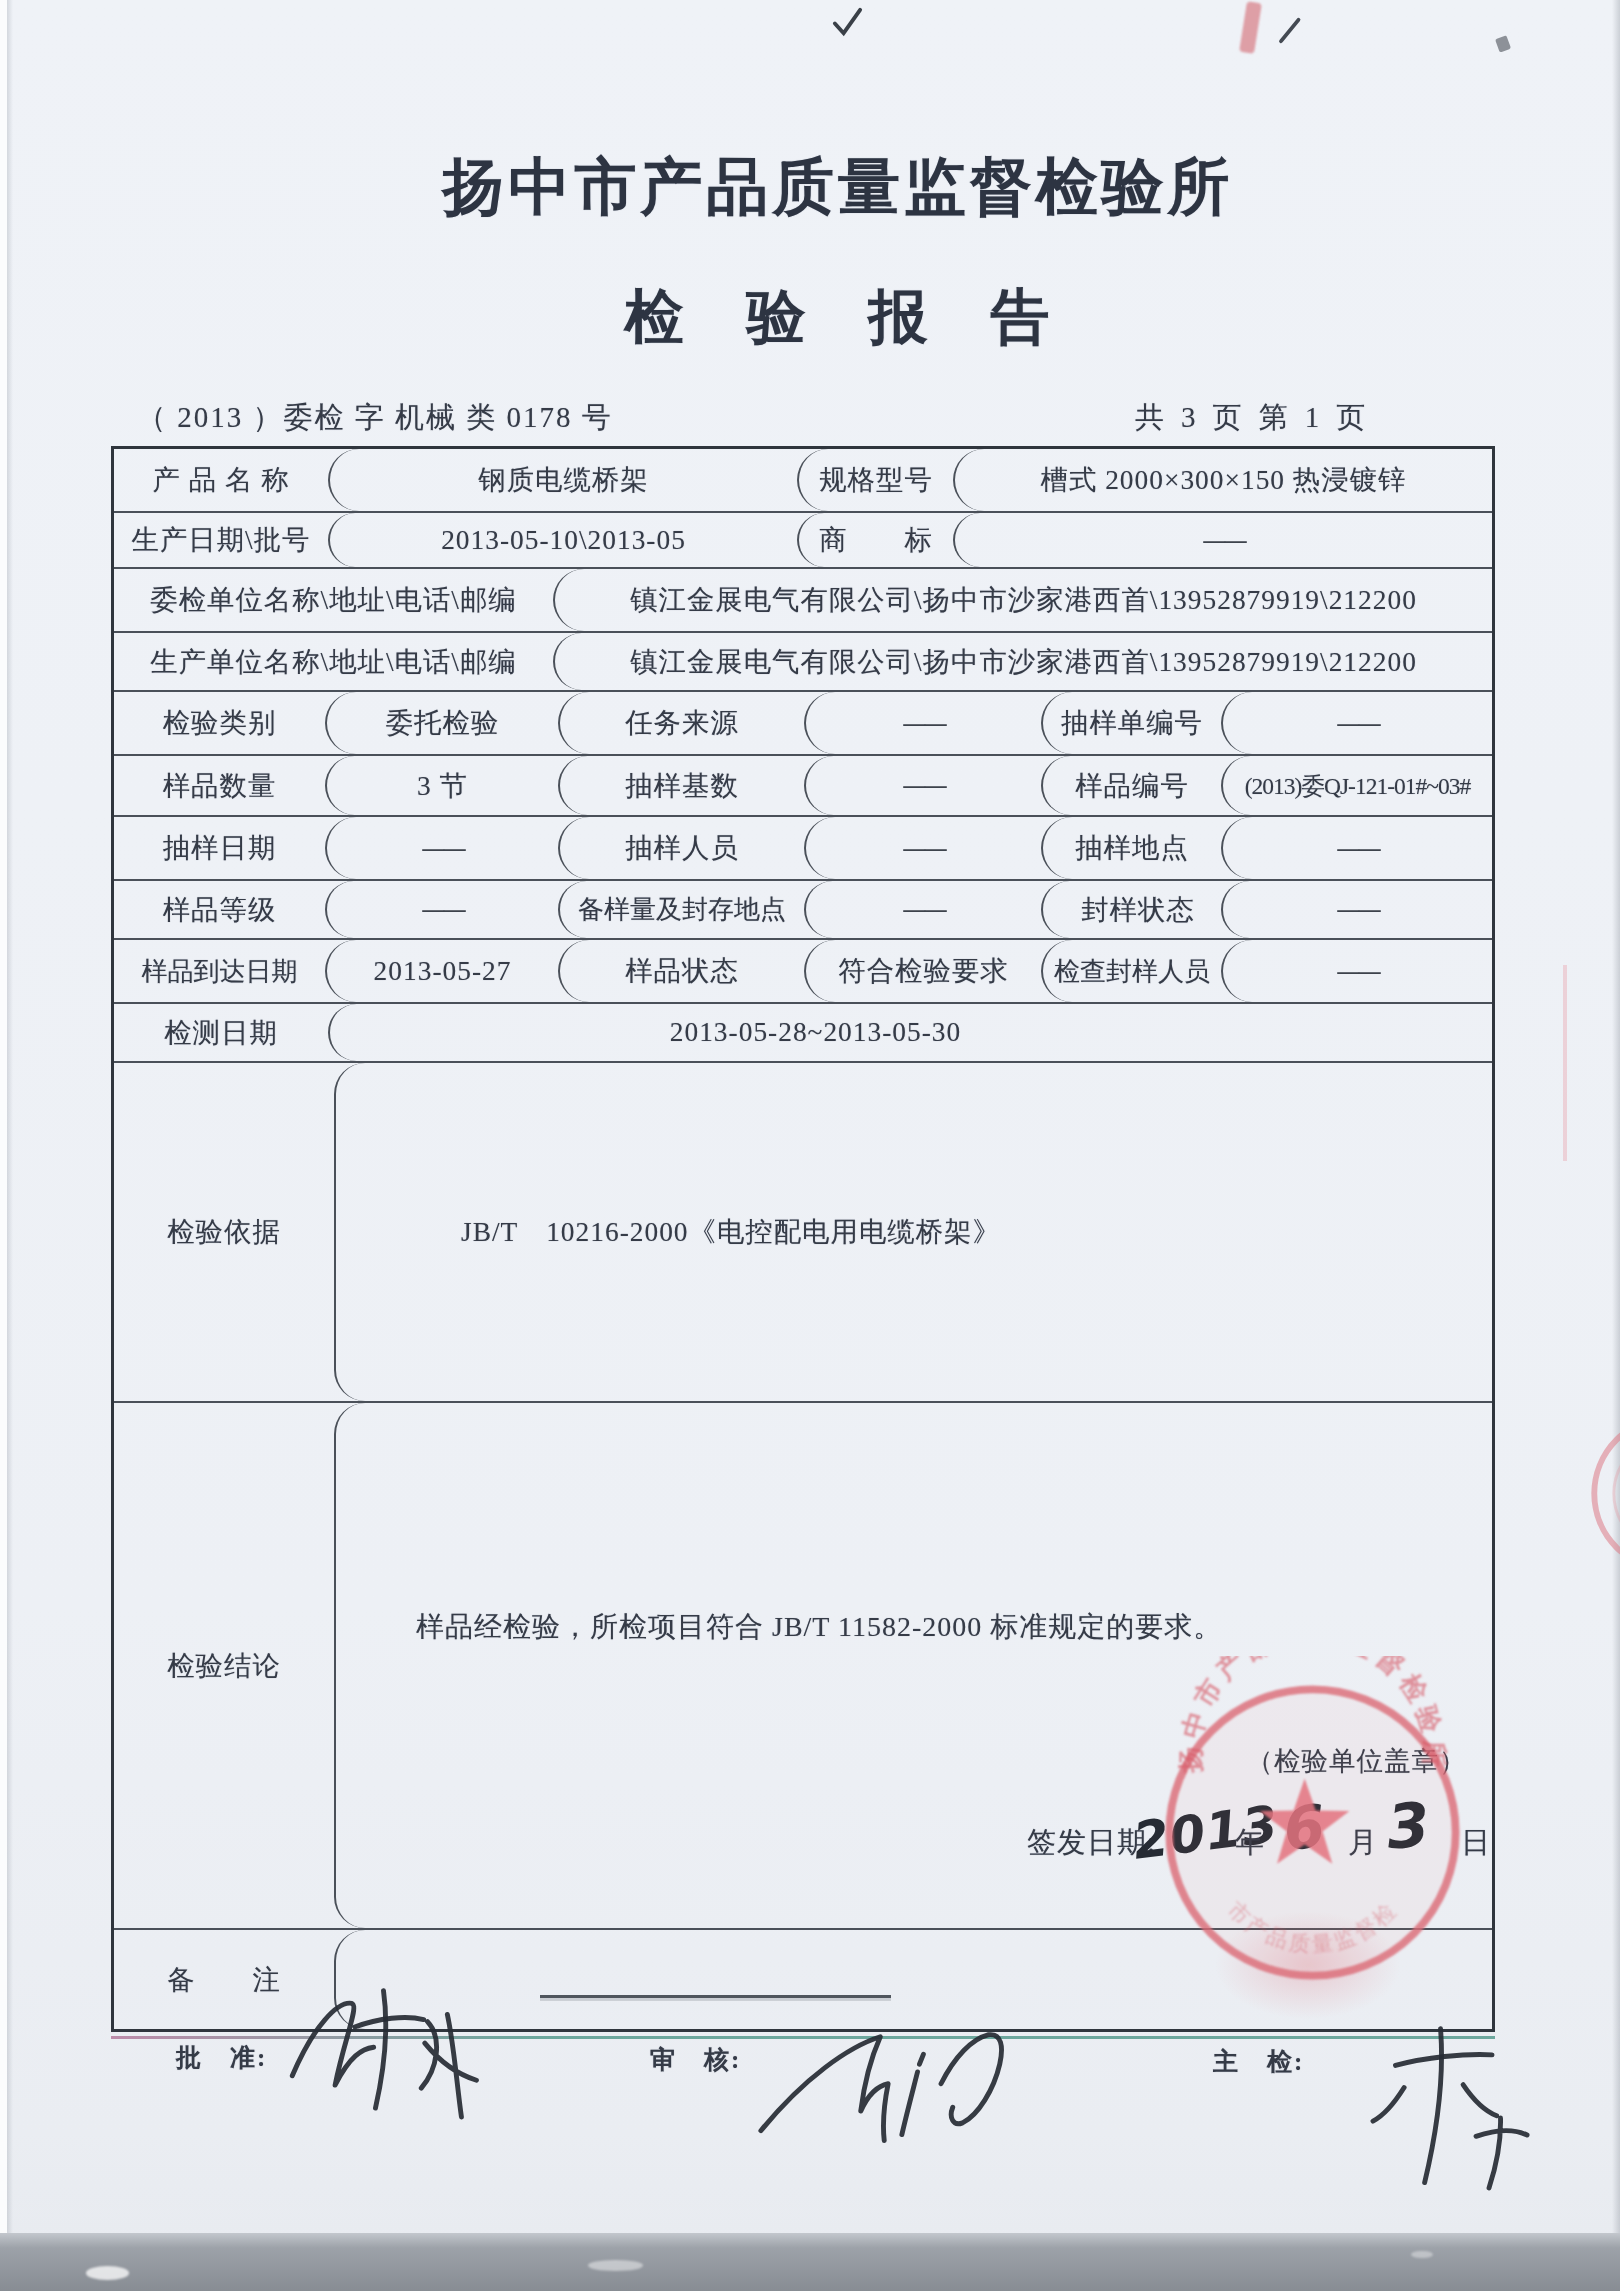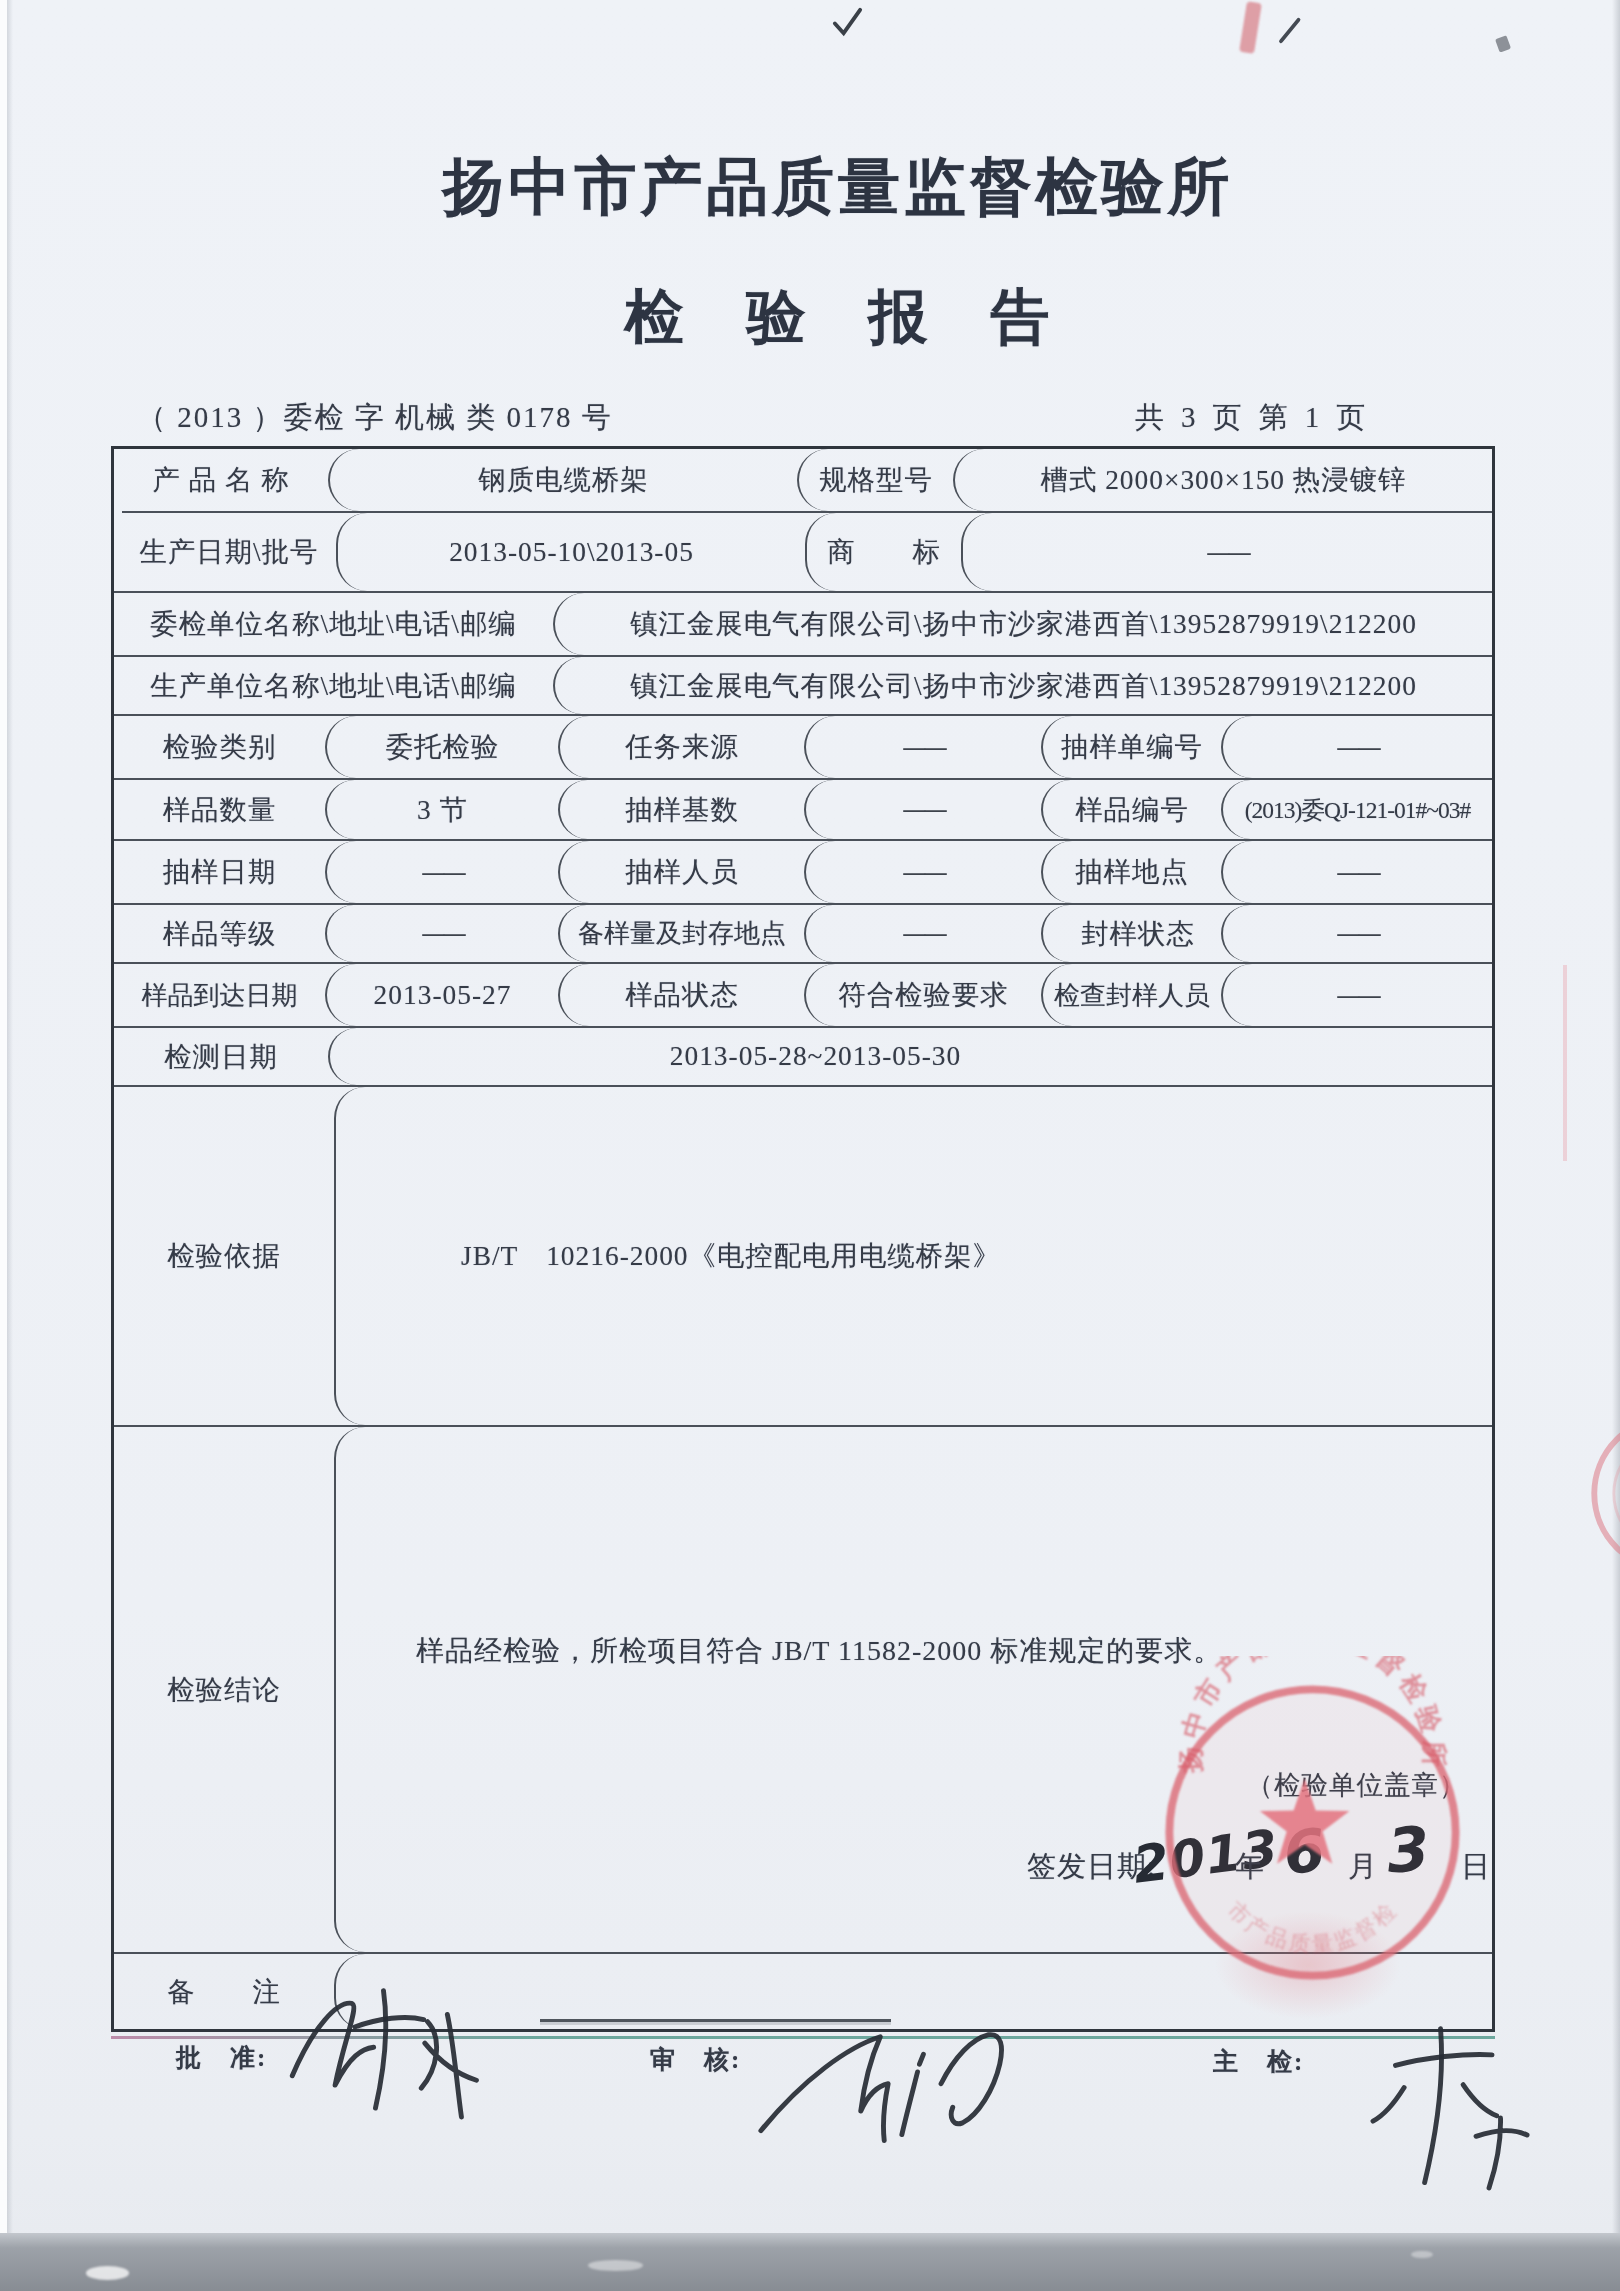--- a/index.html
+++ b/index.html
@@ -107,21 +107,21 @@
 
   <div class="tbl">
 
     <div class="row first" style="height:62px;">
       <div class="cell cfirst soft" style="width:214px;">产 品 名 称</div>
       <div class="cell soft" style="width:469px;">钢质电缆桥架</div>
       <div class="cell soft" style="width:156px;">规格型号</div>
       <div class="cell grow soft">槽式 2000×300×150 热浸镀锌</div>
     </div>
 
-    <div class="row" style="height:80px;margin-left:8px;">
+    <div class="row" style="height:56px;">
       <div class="cell cfirst soft" style="width:214px;">生产日期\批号</div>
       <div class="cell soft" style="width:469px;">2013-05-10\2013-05</div>
       <div class="cell soft" style="width:156px;">商　　标</div>
       <div class="cell grow dashval">——</div>
     </div>
 
     <div class="row" style="height:64px;">
       <div class="cell cfirst soft" style="width:439px;">委检单位名称\地址\电话\邮编</div>
       <div class="cell grow soft">镇江金展电气有限公司\扬中市沙家港西首\13952879919\212200</div>
     </div>

